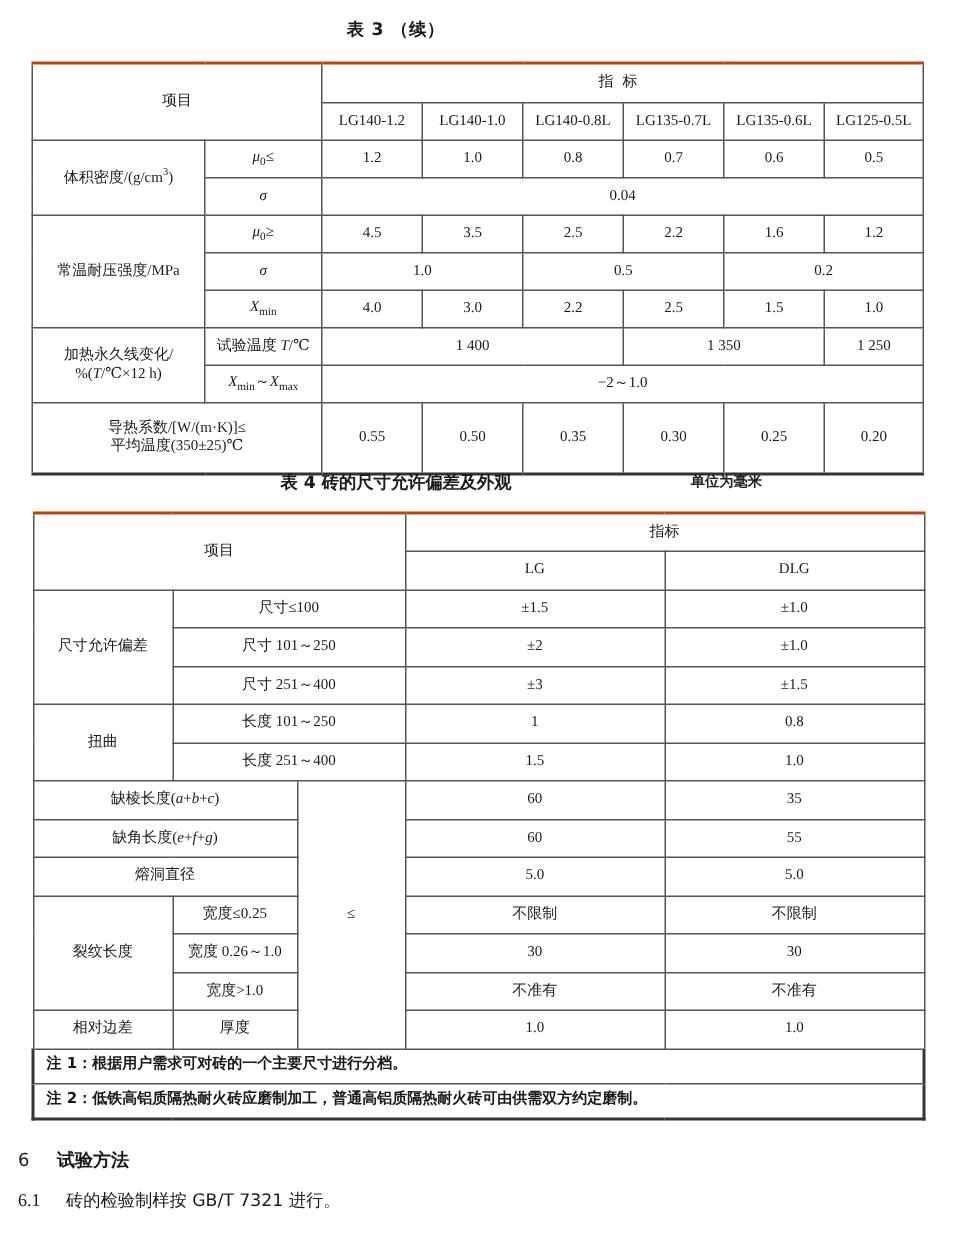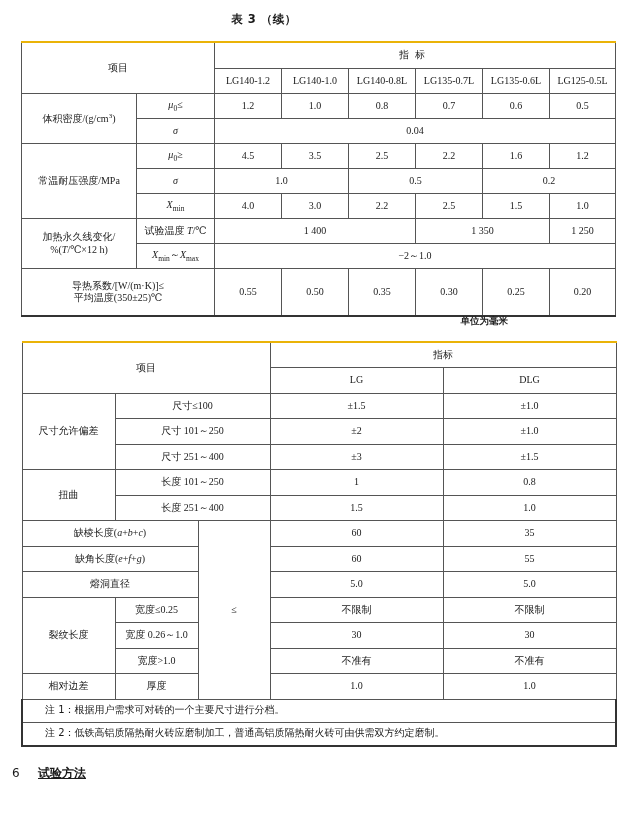--- a/index.html
+++ b/index.html
@@ -68,21 +68,21 @@
     border: 1px solid #555;
     font-weight: normal;
     font-size: 10px;
     text-align: center;
     vertical-align: middle;
     padding: 1px 2px;
     line-height: 1.25;
     font-family: "Liberation Serif", "DejaVu Serif", serif;
     color: #1a1a1a;
   }
-  table.std .outer-top { border-top: 2px solid #eab308; }
+  table.std .outer-top { border-top: 2px solid #c2410c; }
   table.std .outer-bot { border-bottom: 2px solid #333; }
   .l { text-align: left; padding-left: 5px; }
   .cn {
     font-family: "DejaVu Sans", "Liberation Sans", sans-serif;
     font-size: 10px;
   }
   .it { font-style: italic; }
   .sub { font-size: 7.5px; vertical-align: sub; }
   .sup { font-size: 7px; vertical-align: super; }
   .wide-sp { letter-spacing: 6px; padding-left: 6px; }
@@ -101,37 +101,36 @@
   
   #table4 {
     position: absolute;
     left: 21px;
     top: 341px;
     width: 594px;
   }
   #table4 td { height: 22.5px; }
   #table4 td.note-cell {
     text-align: left;
-    padding-left: 22px;
+    padding-left: 8px;
     height: 20px;
     font-family: "DejaVu Sans", "Liberation Sans", sans-serif;
     font-size: 10px;
-    font-weight: normal;
+    font-weight: bold;
     border-left: 2px solid #333;
     border-right: 2px solid #333;
   }
   #table4 td.note-first { border-top: 1px solid #555; }
   .sec-head {
     position: absolute;
     left: 12px;
     top: 765px;
     font-family: "DejaVu Sans", "Liberation Sans", sans-serif;
     font-size: 12px;
     font-weight: bold;
-    text-decoration: underline;
   }
   .sec-head .num {
     display: inline-block;
     width: 26px;
     font-weight: normal;
   }
   .clause {
     position: absolute;
     left: 12px;
     font-family: "DejaVu Sans", "Liberation Sans", sans-serif;
@@ -262,20 +261,23 @@
         <td class="outer-bot">0.55</td>
         <td class="outer-bot">0.50</td>
         <td class="outer-bot">0.35</td>
         <td class="outer-bot">0.30</td>
         <td class="outer-bot">0.25</td>
         <td class="outer-bot">0.20</td>
       </tr>
     </tbody>
   </table>
 
+  <div class="cap4wrap">
+    <div class="cap4">表 4  砖的尺寸允许偏差及外观</div>
+  </div>
   <div class="unit-note">单位为毫米</div>
 
   <table class="std" id="table4">
     <colgroup>
       <col style="width:93px">
       <col style="width:83px">
       <col style="width:72px">
       <col style="width:173px">
       <col style="width:173px">
     </colgroup>
@@ -373,14 +375,17 @@
       <tr>
         <td class="note-cell outer-bot" colspan="5">注 2：低铁高铝质隔热耐火砖应磨制加工，普通高铝质隔热耐火砖可由供需双方约定磨制。</td>
       </tr>
     </tbody>
   </table>
 
   <div class="sec-head">
     <span class="num">6</span><span>试验方法</span>
   </div>
 
+  <div class="clause" id="c61">
+    <span class="num">6.1</span><span class="txt">砖的检验制样按 GB/T 7321 进行。</span>
+  </div>
 
 </div>
 
 </body></html>

